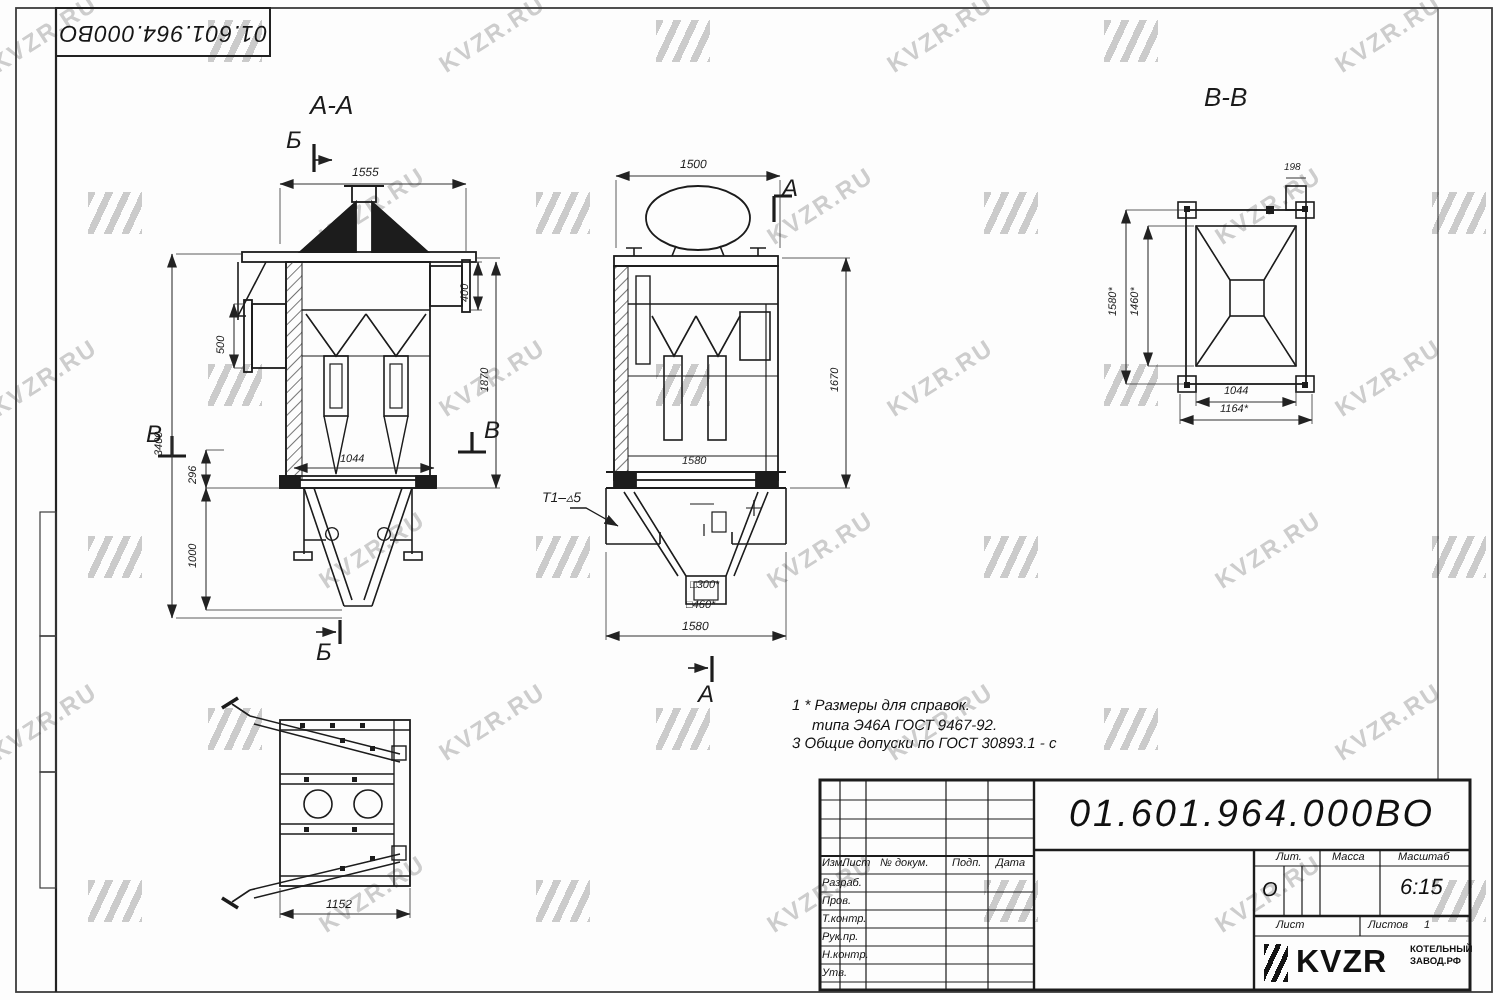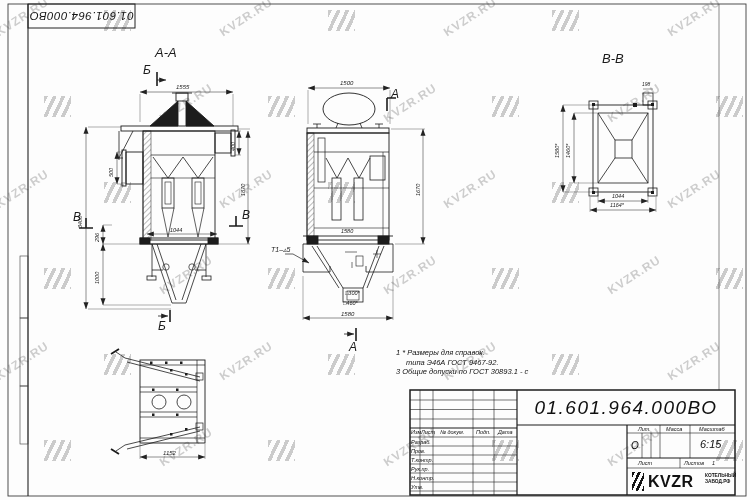--- a/index.html
+++ b/index.html
@@ -307,21 +307,21 @@
     <span class="lbl dim" style="left:340px;top:80px">1500</span>
     <span class="lbl mk" style="left:391px;top:88px">А</span>
     <span class="lbl mk" style="left:349px;top:341px">А</span>
     <span class="lbl dims rot" style="left:416px;top:196px">1670</span>
     <span class="lbl" style="left:271px;top:246px;font-size:7px">Т1–▵5</span>
     <span class="lbl dims" style="left:341px;top:229px">1580</span>
     <span class="lbl dims" style="left:345px;top:291px">□300*</span>
     <span class="lbl dims" style="left:343px;top:301px">□460*</span>
     <span class="lbl dim" style="left:341px;top:311px">1580</span>
 
-    <span class="lbl vt" style="left:602px;top:52px">В-В</span>
+    <span class="lbl vt" style="left:602px;top:42px">В-В</span>
     <span class="lbl" style="left:642px;top:82px;font-size:5px">198</span>
     <span class="lbl dims rot" style="left:555px;top:158px">1580*</span>
     <span class="lbl dims rot" style="left:566px;top:158px">1460*</span>
     <span class="lbl dims" style="left:612px;top:194px">1044</span>
     <span class="lbl dims" style="left:610px;top:203px">1164*</span>
 
     <span class="lbl dim" style="left:163px;top:450px">1152</span>
 
     <div class="notes">
       <div>1 * Размеры для справок.</div>

